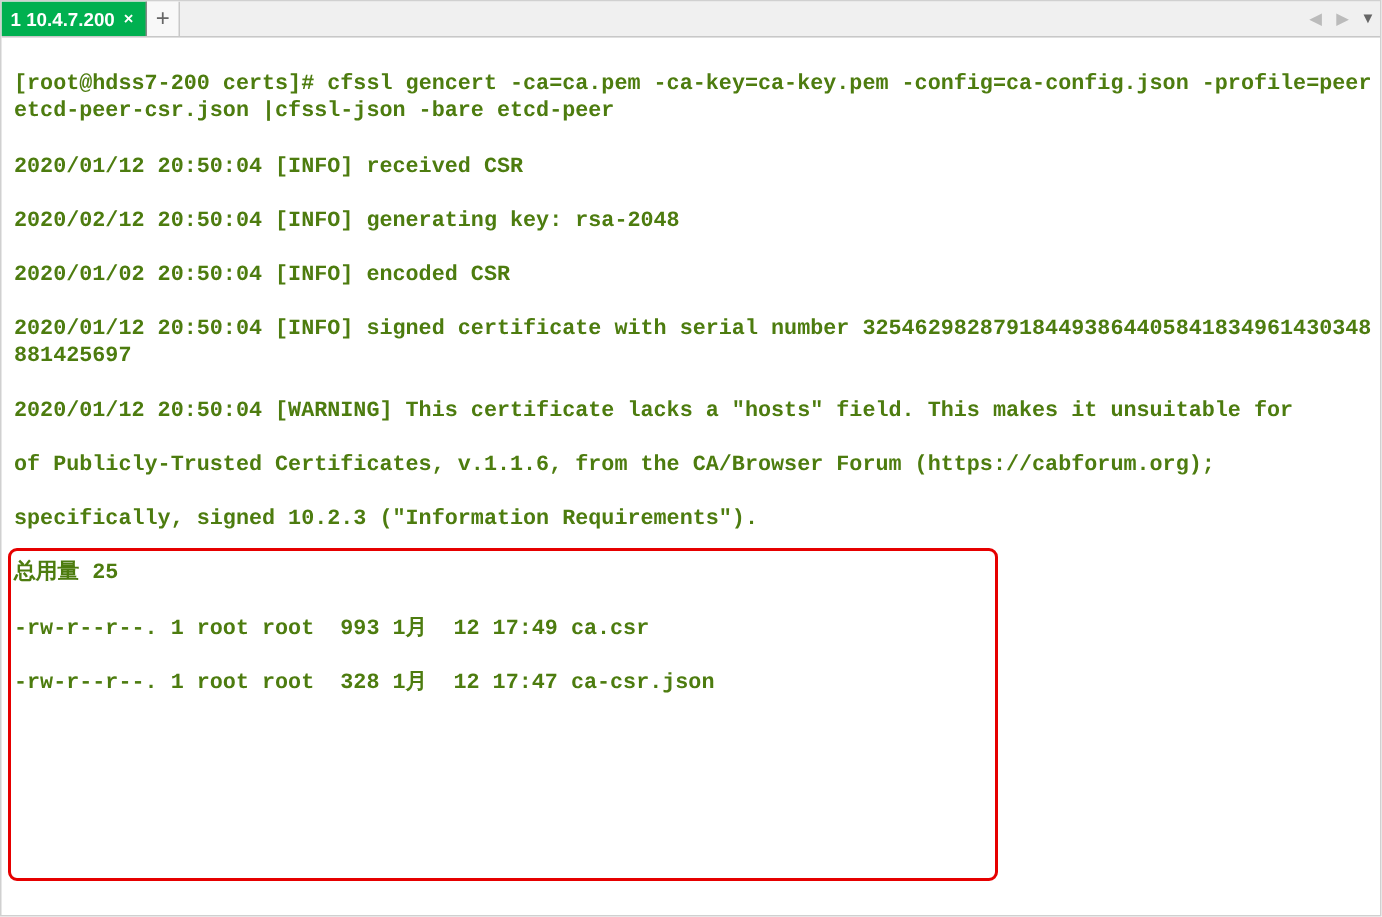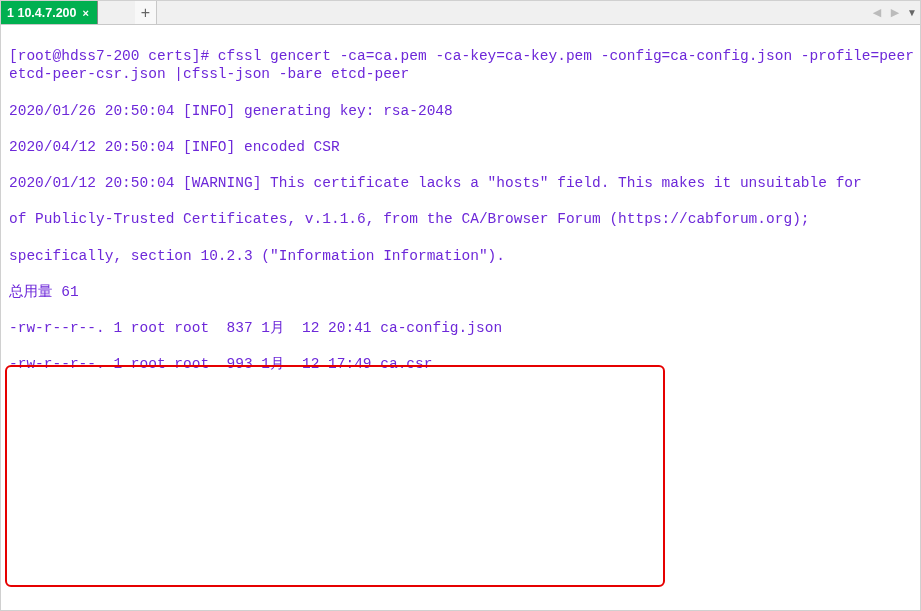--- a/index.html
+++ b/index.html
@@ -12,21 +12,20 @@
   overflow: hidden;
   border: 1px solid #d0d0d0;
 }
 .tabbar {
   height: 24px;
   background: #f0f0f0;
   border-bottom: 1px solid #c8c8c8;
   display: flex;
   align-items: stretch;
   position: relative;
-  gap: 37px;
 }
 .tab {
   display: flex;
   align-items: center;
   padding: 0 6px;
   background: #00b050;
   color: #fff;
   font-size: 12.5px;
   font-weight: bold;
   font-family: Arial, sans-serif;
@@ -70,24 +69,25 @@
   text-align: center;
   color: #666;
   font-size: 10px;
   cursor: pointer;
   font-family: Arial, sans-serif;
 }
 .terminal {
   padding: 4px 6px 4px 8px;
   white-space: pre;
   line-height: 1.25;
-  color: #6d28d9;
+  color: #4d7c0f;
   overflow-y: auto;
   height: calc(100% - 24px);
   position: relative;
+  font-weight: bold;
 }
 .terminal::-webkit-scrollbar { width: 16px; }
 .terminal::-webkit-scrollbar-track { background: #f0f0f0; }
 .terminal::-webkit-scrollbar-thumb { background: #c0c0c0; border: 1px solid #a0a0a0; }
 .line { white-space: pre-wrap; word-break: break-all; }
 .highlight-box {
   border: 2px solid #e60000;
   border-radius: 6px;
   position: absolute;
   left: 4px;
@@ -108,28 +108,30 @@
   <div class="tab-add">+</div>
   <div class="tab-nav">
     <span class="tab-arrow">◀</span>
     <span class="tab-arrow">▶</span>
     <span class="tab-menu">▼</span>
   </div>
 </div>
 
 <div class="terminal">
 <div class="line"><span>[root@hdss7-200 certs]# </span><span>cfssl gencert -ca=ca.pem -ca-key=ca-key.pem -config=ca-config.json -profile=peer etcd-peer-csr.json |cfssl-json -bare etcd-peer</span></div>
-<div class="line">2020/01/26 20:50:04 [INFO] generating key: rsa-2048</div>
-<div class="line">2020/04/12 20:50:04 [INFO] encoded CSR</div>
+<div class="line">2020/01/12 20:50:04 [INFO] received CSR</div>
+<div class="line">2020/02/12 20:50:04 [INFO] generating key: rsa-2048</div>
+<div class="line">2020/01/02 20:50:04 [INFO] encoded CSR</div>
+<div class="line">2020/01/12 20:50:04 [INFO] signed certificate with serial number 325462982879184493864405841834961430348881425697</div>
 <div class="line">2020/01/12 20:50:04 [WARNING] This certificate lacks a "hosts" field. This makes it unsuitable for</div>
 <div class="line">of Publicly-Trusted Certificates, v.1.1.6, from the CA/Browser Forum (https://cabforum.org);</div>
-<div class="line">specifically, section 10.2.3 ("Information Information").</div>
-<div class="line">总用量 61</div>
-<div class="line">-rw-r--r--. 1 root root  837 1月  12 20:41 ca-config.json</div>
+<div class="line">specifically, signed 10.2.3 ("Information Requirements").</div>
+<div class="line">总用量 25</div>
 <div class="line">-rw-r--r--. 1 root root  993 1月  12 17:49 ca.csr</div>
+<div class="line">-rw-r--r--. 1 root root  328 1月  12 17:47 ca-csr.json</div>
 
 
 
 
 
 
 
 <div class="highlight-box"></div>
 </div>
 

